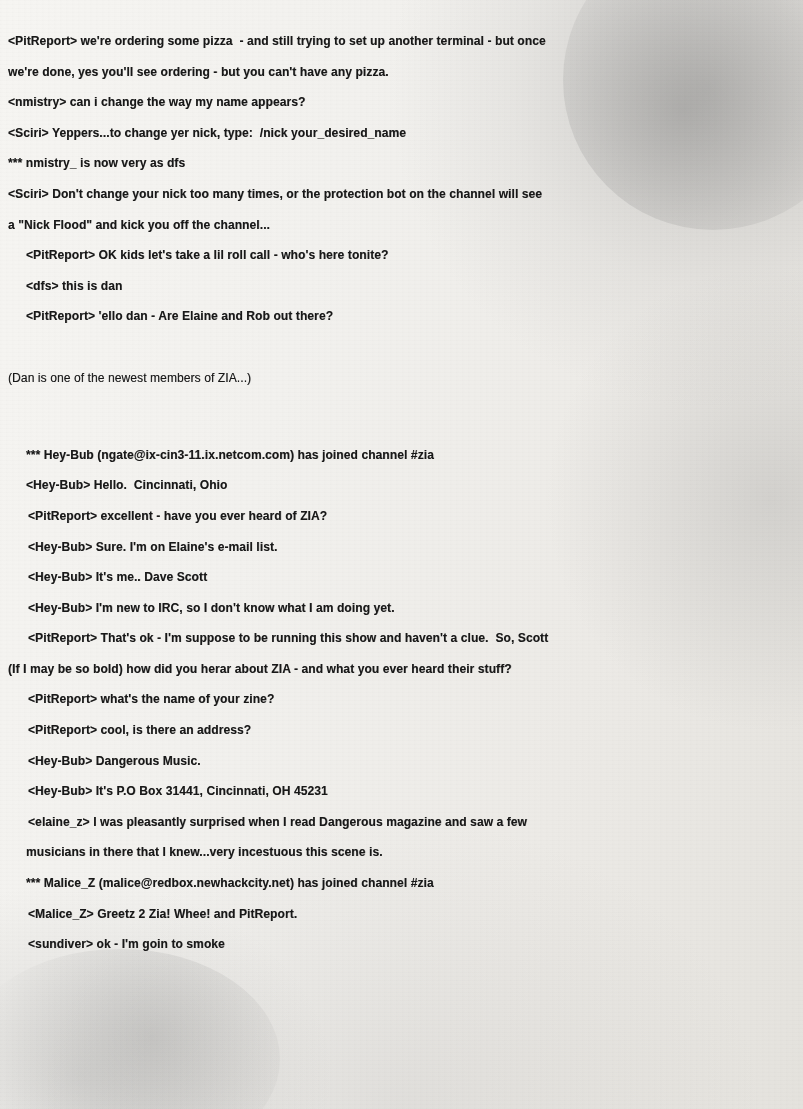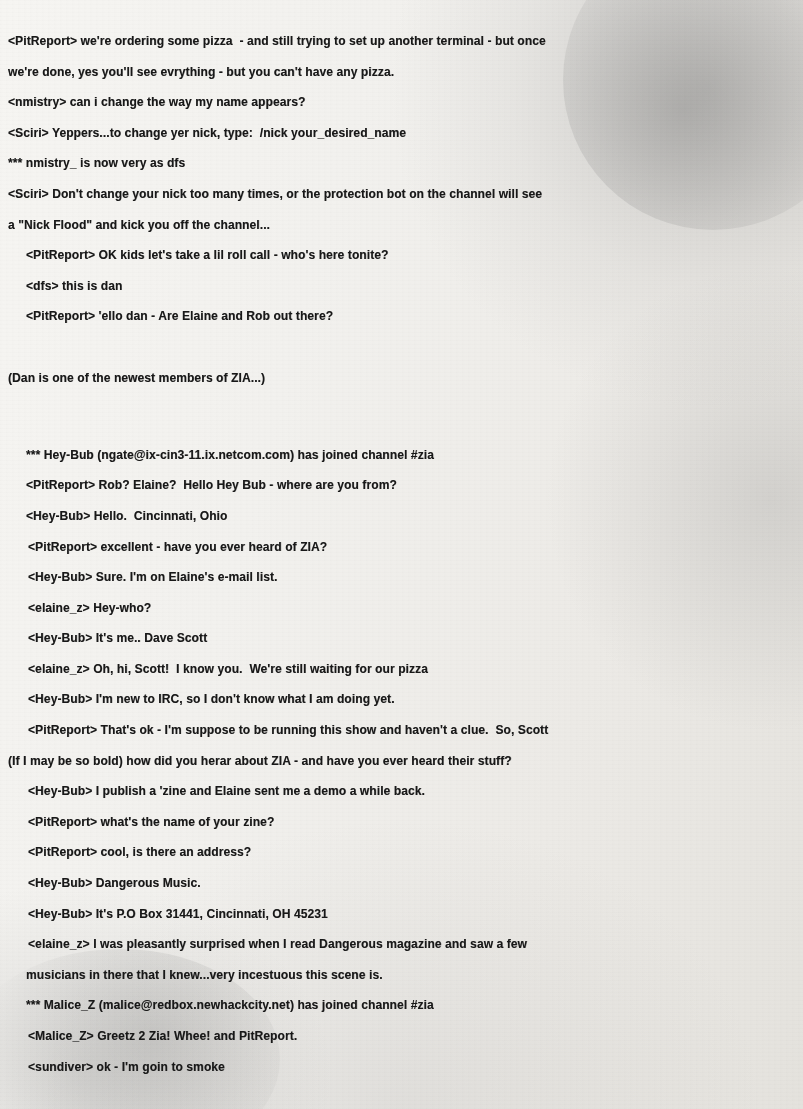--- a/index.html
+++ b/index.html
@@ -80,62 +80,58 @@
   .line.i1  { margin-left: 18px; }
   .line.i2  { margin-left: 20px; }
 
   .blank {
     height: 30.6px;
   }
   .blank-sm {
     height: 16px;
   }
   .paren {
-    font-weight: 700;
+    font-weight: 400;
   }
 </style>
 </head>
 <body>
 
 <div id="page">
   <div id="smudge-tr"></div>
   <div id="smudge-bl"></div>
   <div id="grain"></div>
 
   <div id="transcript">
     <div class="line i0">&lt;PitReport&gt; we're ordering some pizza  - and still trying to set up another terminal - but once</div>
-    <div class="line i0">we're done, yes you'll see evrything - but you can't have any pizza.</div>
+    <div class="line i0">we're done, yes you'll see ordering - but you can't have any pizza.</div>
     <div class="line i0">&lt;nmistry&gt; can i change the way my name appears?</div>
     <div class="line i0">&lt;Sciri&gt; Yeppers...to change yer nick, type:  /nick your_desired_name</div>
     <div class="line i0">*** nmistry_ is now very as dfs</div>
     <div class="line i0">&lt;Sciri&gt; Don't change your nick too many times, or the protection bot on the channel will see</div>
     <div class="line i0">a "Nick Flood" and kick you off the channel...</div>
     <div class="line i1">&lt;PitReport&gt; OK kids let's take a lil roll call - who's here tonite?</div>
     <div class="line i1">&lt;dfs&gt; this is dan</div>
     <div class="line i1">&lt;PitReport&gt; 'ello dan - Are Elaine and Rob out there?</div>
 
     <div class="blank"></div>
 
     <div class="line i0 paren">(Dan is one of the newest members of ZIA...)</div>
 
     <div class="blank"></div>
     <div class="blank-sm"></div>
 
     <div class="line i1">*** Hey-Bub (ngate@ix-cin3-11.ix.netcom.com) has joined channel #zia</div>
-    <div class="line i1">&lt;PitReport&gt; Rob? Elaine?  Hello Hey Bub - where are you from?</div>
     <div class="line i1">&lt;Hey-Bub&gt; Hello.  Cincinnati, Ohio</div>
     <div class="line i2">&lt;PitReport&gt; excellent - have you ever heard of ZIA?</div>
     <div class="line i2">&lt;Hey-Bub&gt; Sure. I'm on Elaine's e-mail list.</div>
-    <div class="line i2">&lt;elaine_z&gt; Hey-who?</div>
     <div class="line i2">&lt;Hey-Bub&gt; It's me.. Dave Scott</div>
-    <div class="line i2">&lt;elaine_z&gt; Oh, hi, Scott!  I know you.  We're still waiting for our pizza</div>
     <div class="line i2">&lt;Hey-Bub&gt; I'm new to IRC, so I don't know what I am doing yet.</div>
     <div class="line i2">&lt;PitReport&gt; That's ok - I'm suppose to be running this show and haven't a clue.  So, Scott</div>
-    <div class="line i0">(If I may be so bold) how did you herar about ZIA - and have you ever heard their stuff?</div>
-    <div class="line i2">&lt;Hey-Bub&gt; I publish a 'zine and Elaine sent me a demo a while back.</div>
+    <div class="line i0">(If I may be so bold) how did you herar about ZIA - and what you ever heard their stuff?</div>
     <div class="line i2">&lt;PitReport&gt; what's the name of your zine?</div>
     <div class="line i2">&lt;PitReport&gt; cool, is there an address?</div>
     <div class="line i2">&lt;Hey-Bub&gt; Dangerous Music.</div>
     <div class="line i2">&lt;Hey-Bub&gt; It's P.O Box 31441, Cincinnati, OH 45231</div>
     <div class="line i2">&lt;elaine_z&gt; I was pleasantly surprised when I read Dangerous magazine and saw a few</div>
     <div class="line i1">musicians in there that I knew...very incestuous this scene is.</div>
     <div class="line i1">*** Malice_Z (malice@redbox.newhackcity.net) has joined channel #zia</div>
     <div class="line i2">&lt;Malice_Z&gt; Greetz 2 Zia! Whee! and PitReport.</div>
     <div class="line i2">&lt;sundiver&gt; ok - I'm goin to smoke</div>
 

